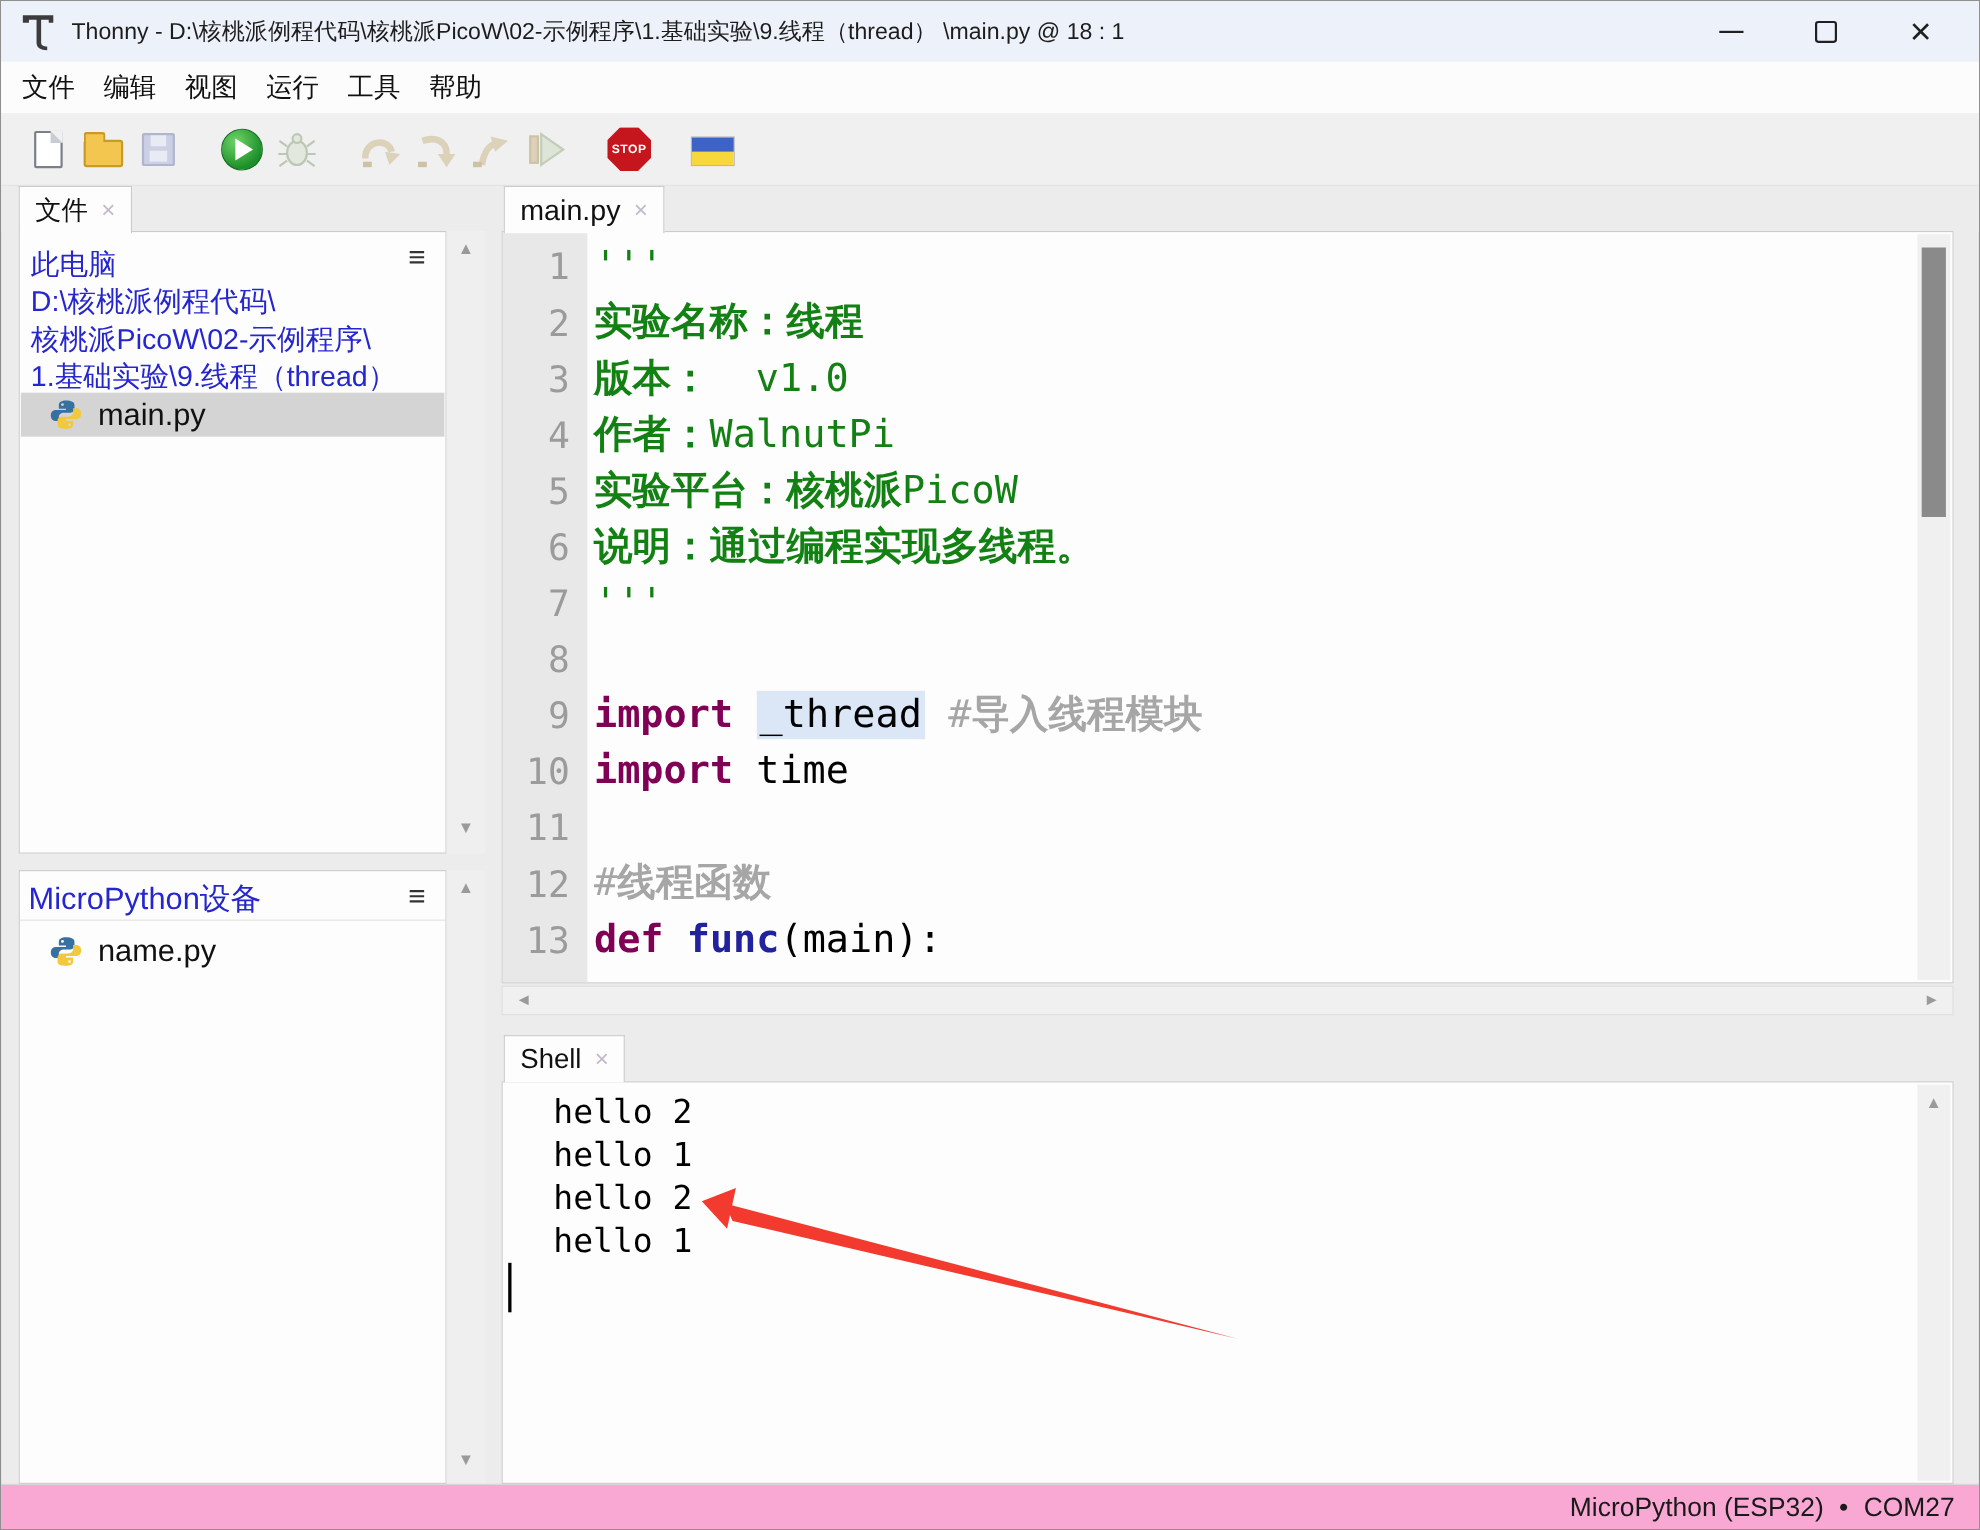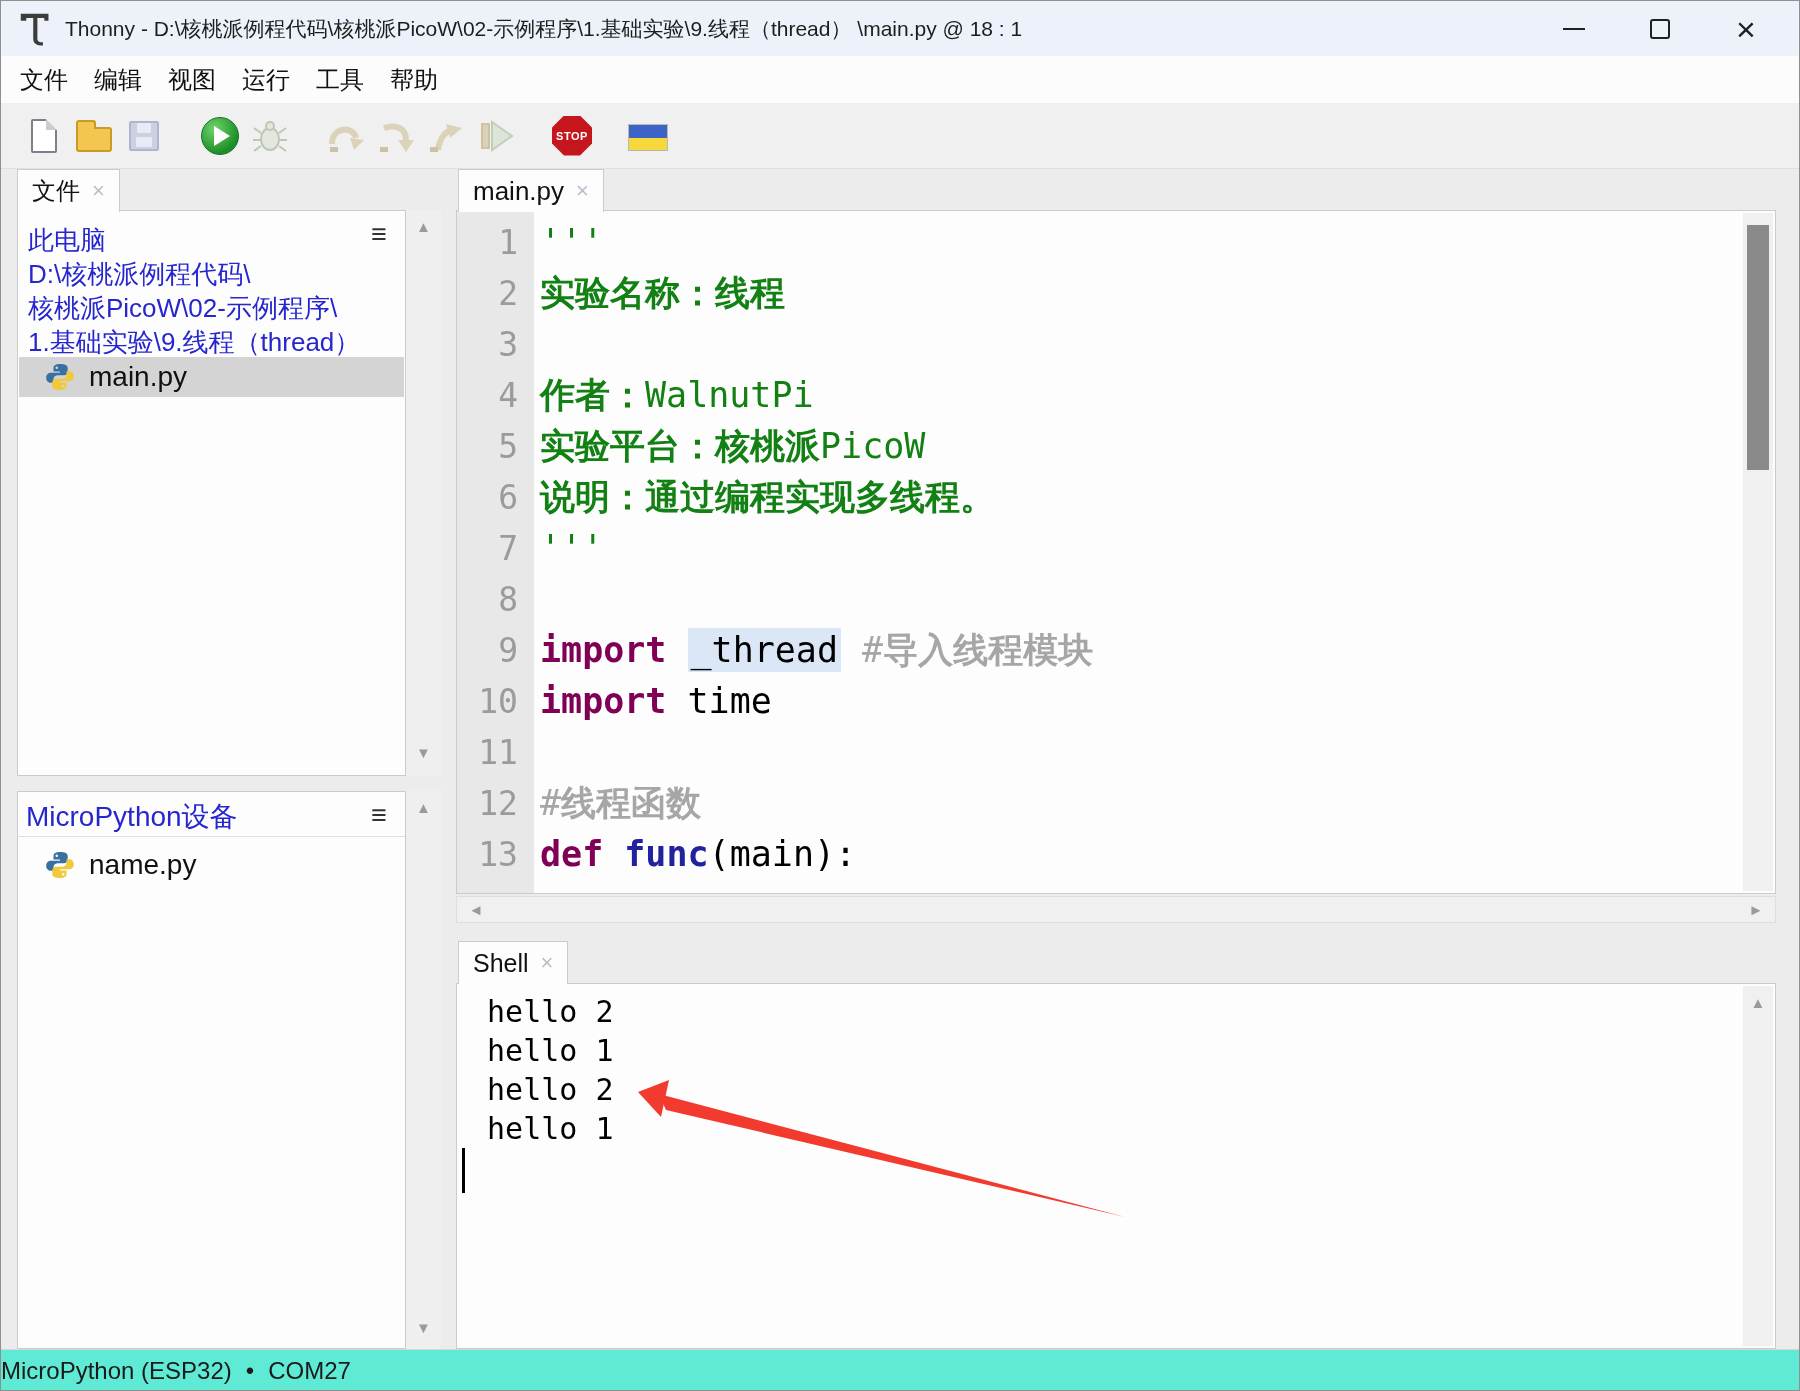--- a/index.html
+++ b/index.html
@@ -110,31 +110,31 @@
   #editor-hsb { position:absolute; left:455px; top:895px; width:1320px; height:27px;
             background:#f0f0f0; border:1px solid #dedede; }
   #editor-hsb .sc-arrow { width:30px; top:4px; }
 
   
   #shell-tab { position:absolute; left:457px; top:940px; height:43px; background:#fdfdfd;
             border:1px solid #cbcbcb; border-bottom:none; display:flex; align-items:center;
             padding:0 14px; z-index:3; }
   #shell-panel { position:absolute; left:455px; top:982px; width:1320px; height:366px;
             background:#fdfdfd; border:1px solid #cbcbcb; }
-  #shell-out { position:absolute; left:12px; top:8px; }
+  #shell-out { position:absolute; left:28px; top:8px; }
   .shell-line { font-family:"DejaVu Sans Mono", monospace; font-size:30px; line-height:39px;
             color:#000; white-space:pre; }
   #shell-cursor { position:absolute; left:5px; top:164px; width:3px; height:45px; background:#000; }
   #shell-vsb { position:absolute; right:2px; top:2px; bottom:2px; width:30px; background:#f0f0f0; }
   #shell-vsb .sc-arrow { top:8px; width:30px; }
 
   
-  #statusbar { position:absolute; left:0; top:1348px; width:1800px; height:43px; background:#5eead4;
-            border-top:1px solid #d8d8d8; display:flex; align-items:center; justify-content:flex-start;
-            padding-right:44px; }
+  #statusbar { position:absolute; left:0; top:1348px; width:1800px; height:43px; background:#f9a8d4;
+            border-top:1px solid #d8d8d8; display:flex; align-items:center; justify-content:flex-end;
+            padding-right:24px; }
   #statusbar span { font-size:24px; color:#1a1a1a; }
   #statusbar .sep { margin:0 14px; }
 
   
   #annot { position:absolute; left:0; top:0; width:1800px; height:1391px;
            pointer-events:none; z-index:40; }
 
   .dis { opacity:1; }
 </style>
 </head>
@@ -294,20 +294,21 @@
         <div class="code-line">
           <span class="ln">1</span>
           <span class="code"><span class="tk-str">'''</span></span>
         </div>
         <div class="code-line">
           <span class="ln">2</span>
           <span class="code"><span class="tk-strb">实验名称：线程</span></span>
         </div>
         <div class="code-line">
           <span class="ln">3</span>
+          <span class="code"><span class="tk-strb">版本：</span><span class="tk-str">  v1.0</span></span>
         </div>
         <div class="code-line">
           <span class="ln">4</span>
           <span class="code"><span class="tk-strb">作者：</span><span class="tk-str">WalnutPi</span></span>
         </div>
         <div class="code-line">
           <span class="ln">5</span>
           <span class="code"><span class="tk-strb">实验平台：核桃派</span><span class="tk-str">PicoW</span></span>
         </div>
         <div class="code-line">

